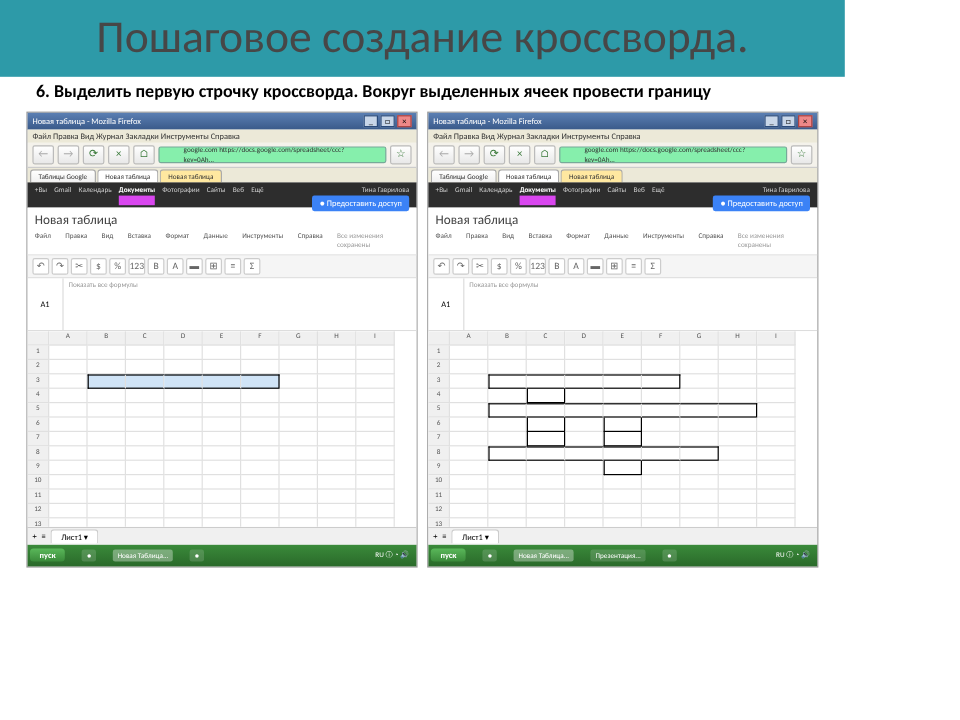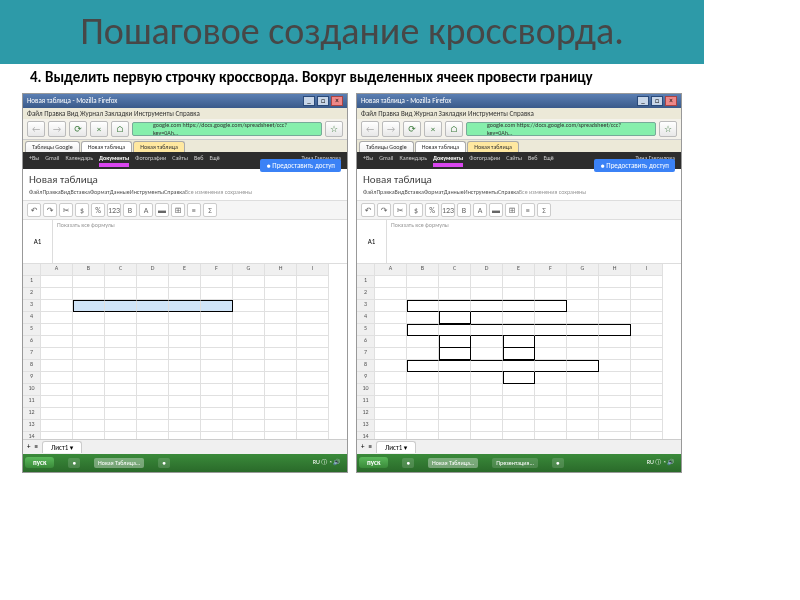--- a/index.html
+++ b/index.html
@@ -20,24 +20,24 @@
 .ff-nav{background:#f4f2eb;padding:2px 4px;display:flex;align-items:center;gap:3px;border-bottom:1px solid #ccc}
 .navbtn{width:18px;height:16px;border:1px solid #bbb;border-radius:2px;background:linear-gradient(#fff,#e8e8e8);display:flex;align-items:center;justify-content:center;font-size:9px;color:#3a7a3a}
 .navbtn.dis{color:#aaa}
 .url{flex:1;height:14px;background:#86efac;border:1px solid #7a9;border-radius:2px;padding:0 20px;font-size:6px;display:flex;align-items:center;color:#333;overflow:hidden}
 .ff-tabs{background:#ece9d8;display:flex;gap:1px;padding:1px 2px 0;font-size:6px}
 .ftab{background:linear-gradient(#fff,#f0f0f0);border:1px solid #aaa;border-bottom:none;padding:1px 6px;border-radius:3px 3px 0 0;color:#333}
 .ftab.active{background:#fff}
 .ftab.extra{background:#ffe8a0}
 .gbar{background:#2d2d2d;color:#ccc;padding:2px 6px;font-size:6px;display:flex;justify-content:space-between}
 .gbar .gnav{display:flex;gap:6px}
-.gbar .gnav span.active{color:#fff;font-weight:bold;border-bottom:4px solid #d946ef;padding-bottom:1px}
+.gbar .gnav span.active{color:#fff;font-weight:bold;border-bottom:8px solid #d946ef;padding-bottom:1px}
 .doc-head{background:#fff;padding:4px 6px;border-bottom:1px solid #ddd}
 .doc-title{font-size:11px;color:#444}
-.doc-menu{font-size:6px;color:#555;margin-top:2px;display:flex;gap:0}
+.doc-menu{font-size:6px;color:#555;margin-top:2px;display:flex;gap:12px}
 .share{float:right;background:#3b82f6;color:#fff;padding:2px 6px;border-radius:2px;font-size:7px;margin-top:-14px}
 .toolbar{background:#f5f5f5;border-bottom:1px solid #ddd;padding:2px 4px;display:flex;gap:2px;align-items:center}
 .tbtn{width:14px;height:14px;border:1px solid #ccc;background:#fff;border-radius:2px;display:flex;align-items:center;justify-content:center;font-size:8px;color:#666}
 .fxbar{display:flex;border-bottom:1px solid #ddd;background:#fff}
 .cellname{width:30px;border-right:1px solid #ddd;padding:17px 3px;font-size:7px;text-align:center}
 .fx{flex:1;padding:1px 4px;font-size:6px;color:#999}
 .sheet{flex:1;background:#fff;overflow:hidden;position:relative}
 .grid{display:grid;grid-template-columns:18px repeat(9,32px);grid-auto-rows:12px;font-size:6px}
 .grid div{border-right:1px solid #e0e0e0;border-bottom:1px solid #e0e0e0}
 .grid .hdr{background:#f0f0f0;text-align:center;color:#555;font-weight:normal}
@@ -54,21 +54,21 @@
 .tsk{background:rgba(255,255,255,0.15);padding:1px 4px;border-radius:2px;font-size:6px;color:#fff;display:flex;align-items:center;gap:2px}
 .tsk.active{background:rgba(255,255,255,0.35)}
 .tray{margin-left:auto;color:#fff;font-size:6px;padding:0 4px}
 </style>
 </head>
 <body>
 
 <div class="slide">
   <div class="title-bar">Пошаговое создание кроссворда.</div>
   <div class="captions">
-    <div class="cap left">4. Выделить первую строчку кроссворда. Вокруг выделенных ячеек провести границу</div>
+    <div class="cap left">6. Выделить первую строчку кроссворда. Вокруг выделенных ячеек провести границу</div>
   </div>
   <div class="shots">
 
     <div class="shot">
       <div class="ff-title">
         <span>Новая таблица - Mozilla Firefox</span>
         <span class="wbtns">
          <span class="wbtn">_</span>
          <span class="wbtn">□</span>
          <span class="wbtn close">×</span>

